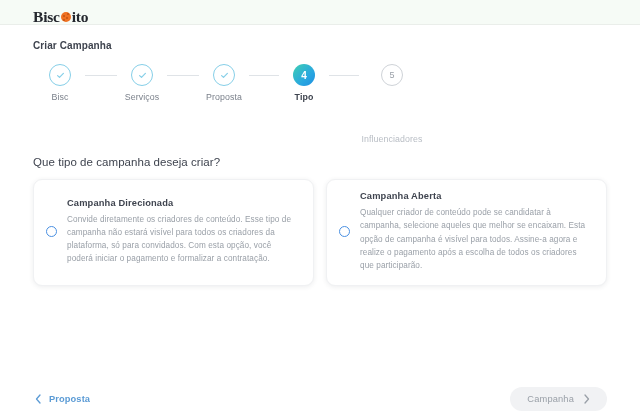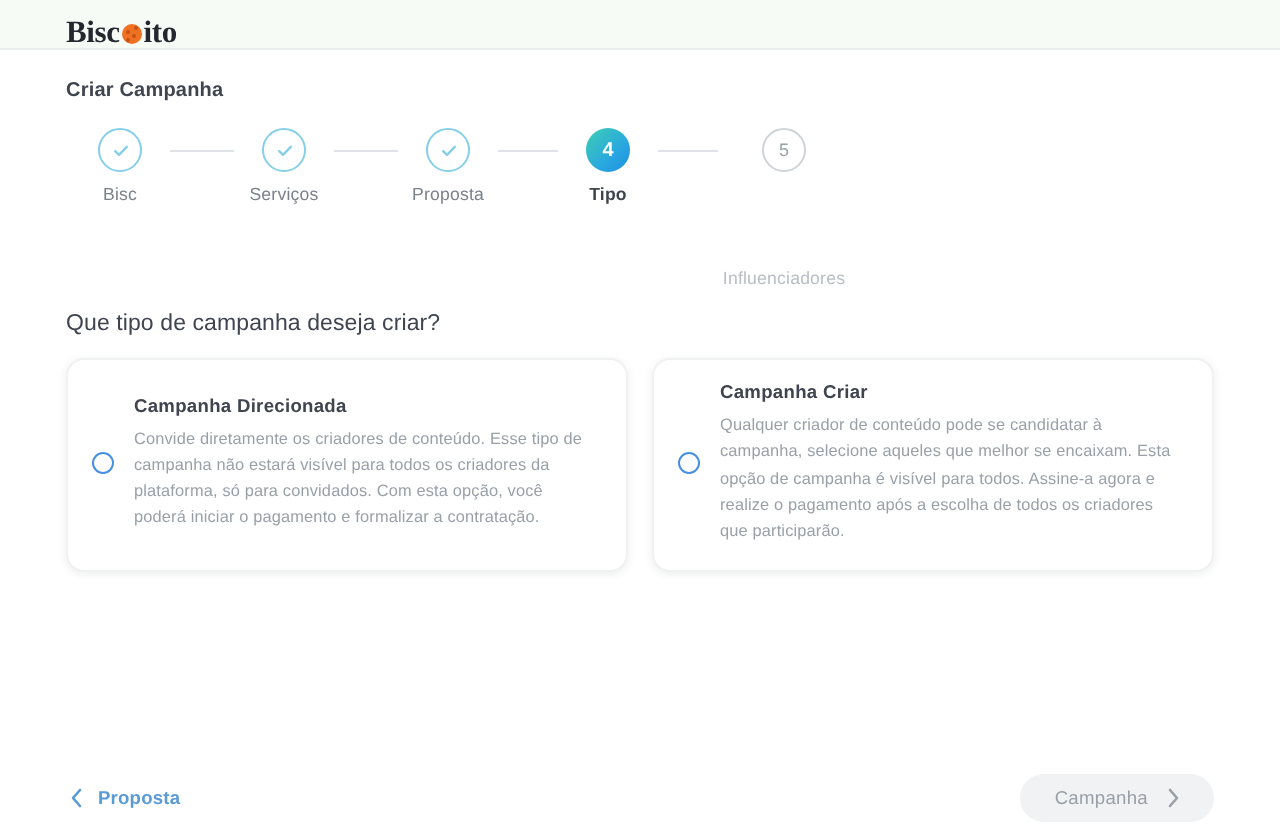--- a/index.html
+++ b/index.html
@@ -308,21 +308,21 @@
       <span class="radio"></span>
       <div class="option-body">
         <div class="option-title">Campanha Direcionada</div>
         <div class="option-desc">Convide diretamente os criadores de conteúdo. Esse tipo de campanha não estará visível para todos os criadores da plataforma, só para convidados. Com esta opção, você poderá iniciar o pagamento e formalizar a contratação.</div>
       </div>
     </div>
 
     <div class="option-card">
       <span class="radio"></span>
       <div class="option-body">
-        <div class="option-title">Campanha Criar</div>
+        <div class="option-title">Campanha Aberta</div>
         <div class="option-desc">Qualquer criador de conteúdo pode se candidatar à campanha, selecione aqueles que melhor se encaixam. Esta opção de campanha é visível para todos. Assine-a agora e realize o pagamento após a escolha de todos os criadores que participarão.</div>
       </div>
     </div>
 
   </div>
 
   <div class="footer">
 
     <button class="back-button">
       <svg class="chev" width="7" height="10" viewBox="0 0 7 10">

